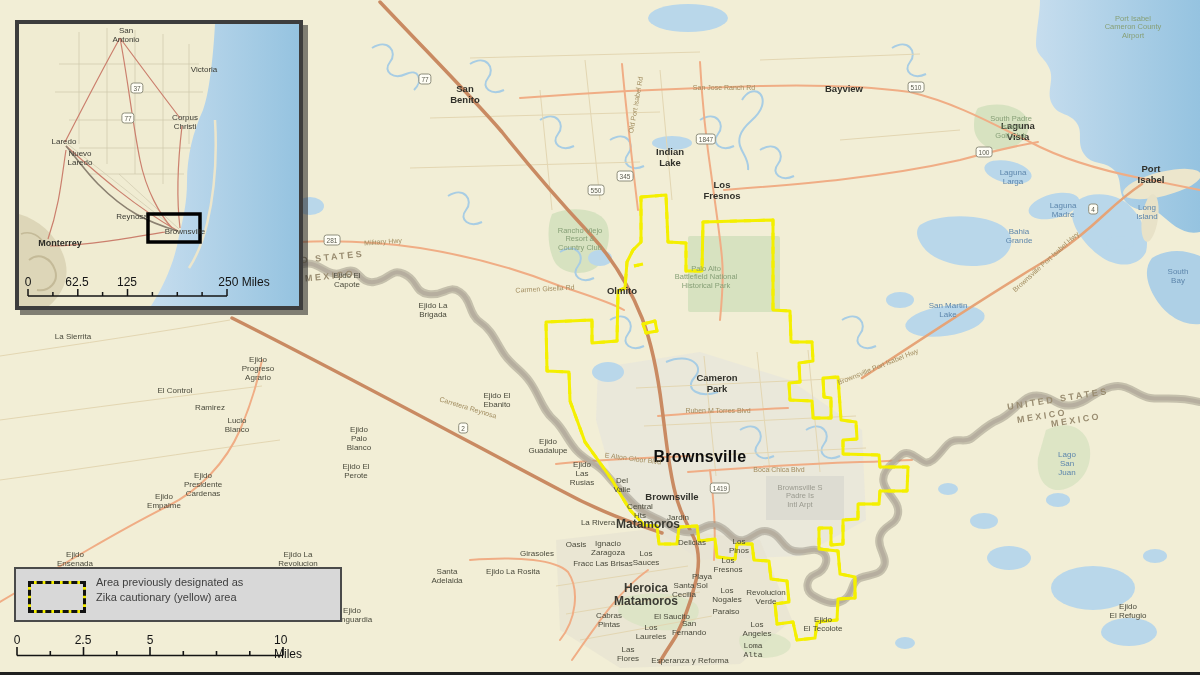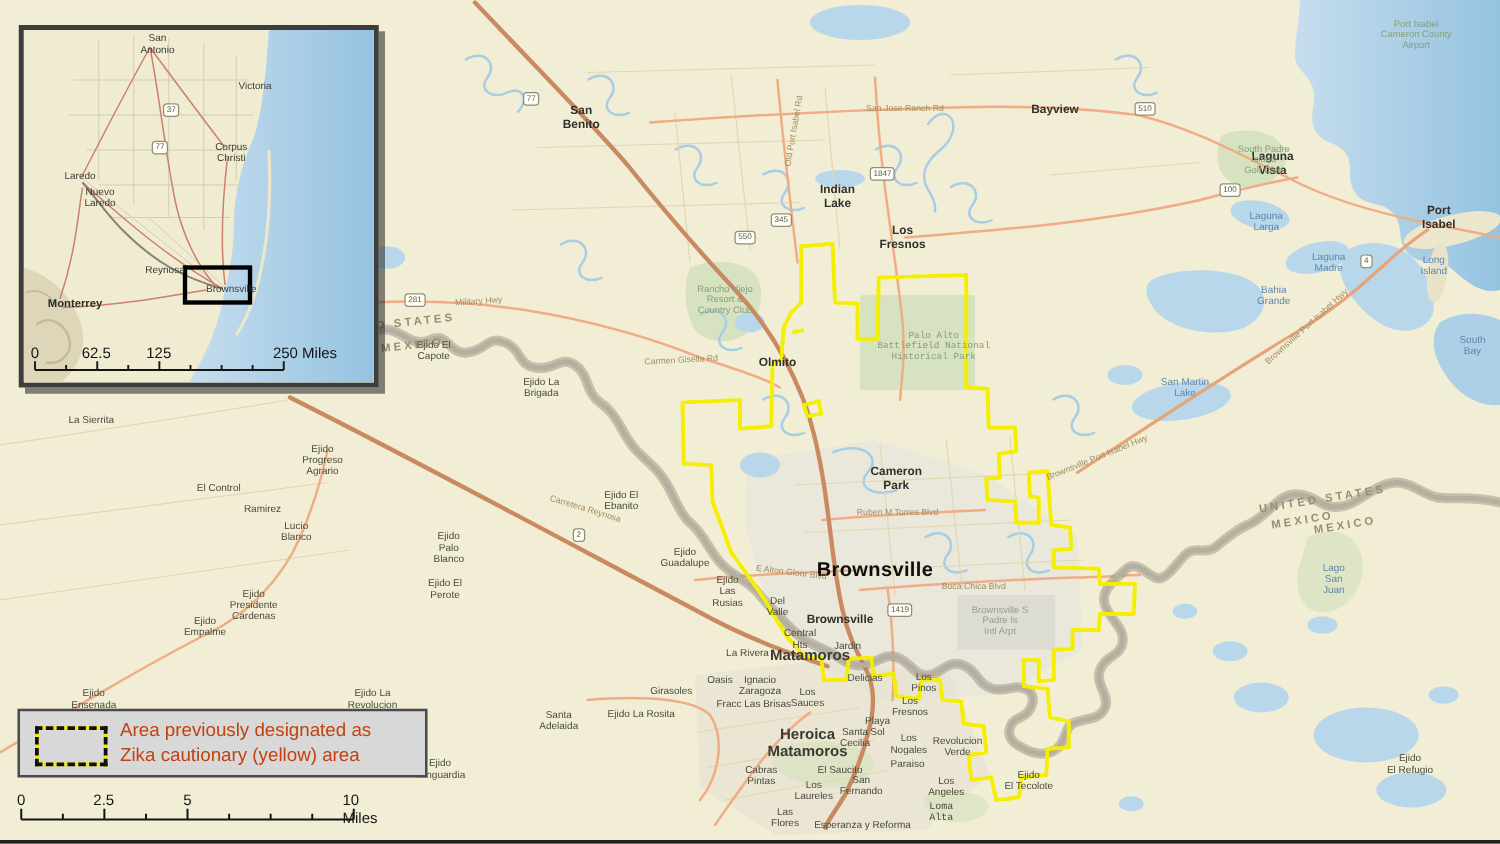--- a/index.html
+++ b/index.html
@@ -30,21 +30,21 @@
   #inset-labels{position:absolute;left:0;top:0;width:280px;height:282px;}
   .ins-town{font-size:8px;color:#3b3b33;}
   .ins-city{font-size:9px;font-weight:bold;color:#2c2c26;padding-left:20px;}
   .ins-scale{font-size:12px;color:#141414;}
   
   #legend{position:absolute;left:14px;top:567px;width:328px;height:55px;
           background:#d8d8d8;border:2px solid #4a4a4a;box-sizing:border-box;}
   #legend-swatch{position:absolute;left:12px;top:12px;width:52px;height:26px;
                  border:3px solid #f2ec00;}
   #legend-swatch-dash{position:absolute;inset:-3px;border:3px dashed #111;}
-  #legend-text{position:absolute;left:80px;top:6px;font-size:15px;color:#c2410c;line-height:1.35;}
+  #legend-text{position:absolute;left:80px;top:6px;font-size:11px;color:#404040;line-height:1.35;}
   
   #scalebar{position:absolute;left:0px;top:630px;width:340px;height:40px;}
   .sc-lbl{position:absolute;transform:translateX(-50%);font-size:12px;color:#141414;top:3px;}
   #inset-scale{position:absolute;left:0;top:248px;width:280px;height:34px;}
 </style>
 </head>
 <body>
 
 <div id="screen">
 
@@ -293,21 +293,21 @@
 Madre</div>
       <div class="lbl water" style="left: 1147px; top: 213px; transform: translate(-50%, -50%);">Long
 Island</div>
       <div class="lbl water" style="left: 1178px; top: 277px; transform: translate(-50%, -50%);">South
 Bay</div>
       <div class="lbl water" style="left: 948px; top: 311px; transform: translate(-50%, -50%);">San Martin
 Lake</div>
       <div class="lbl water" style="left: 1067px; top: 464px; transform: translate(-50%, -50%);">Lago
 San
 Juan</div>
-      <div class="lbl park" style="left: 747px; top: 278px; transform: translate(-50%, -50%); font-family: Liberation Mono, monospace;">Palo Alto
+      <div class="lbl park" style="left: 706px; top: 278px; transform: translate(-50%, -50%);">Palo Alto
 Battlefield National
 Historical Park</div>
       <div class="lbl park" style="left: 580px; top: 240px; transform: translate(-50%, -50%);">Rancho Viejo
 Resort &amp;
 Country Club</div>
       <div class="lbl park" style="left: 1133px; top: 28px; transform: translate(-50%, -50%);">Port Isabel
 Cameron County
 Airport</div>
       <div class="lbl park" style="left: 1011px; top: 128px; transform: translate(-50%, -50%);">South Padre
 Island

